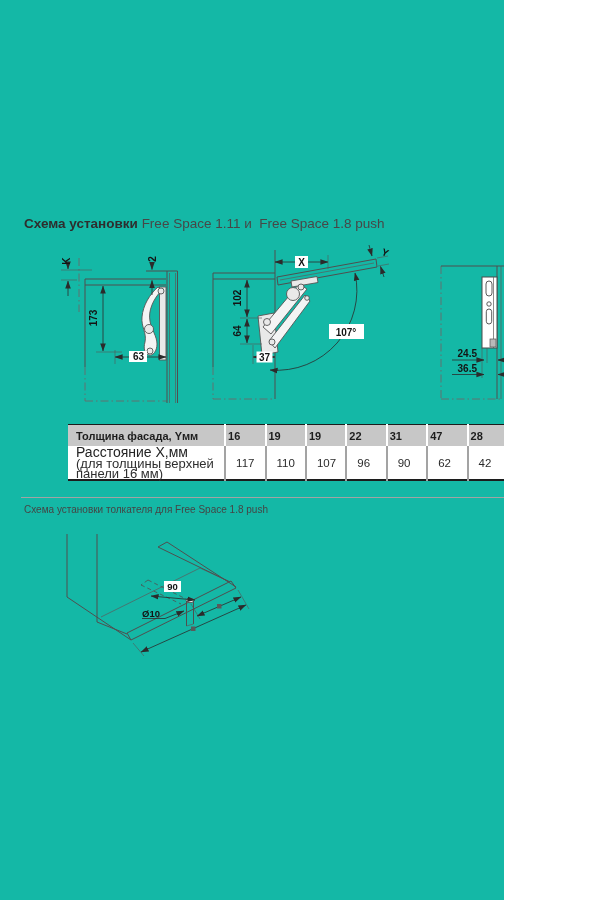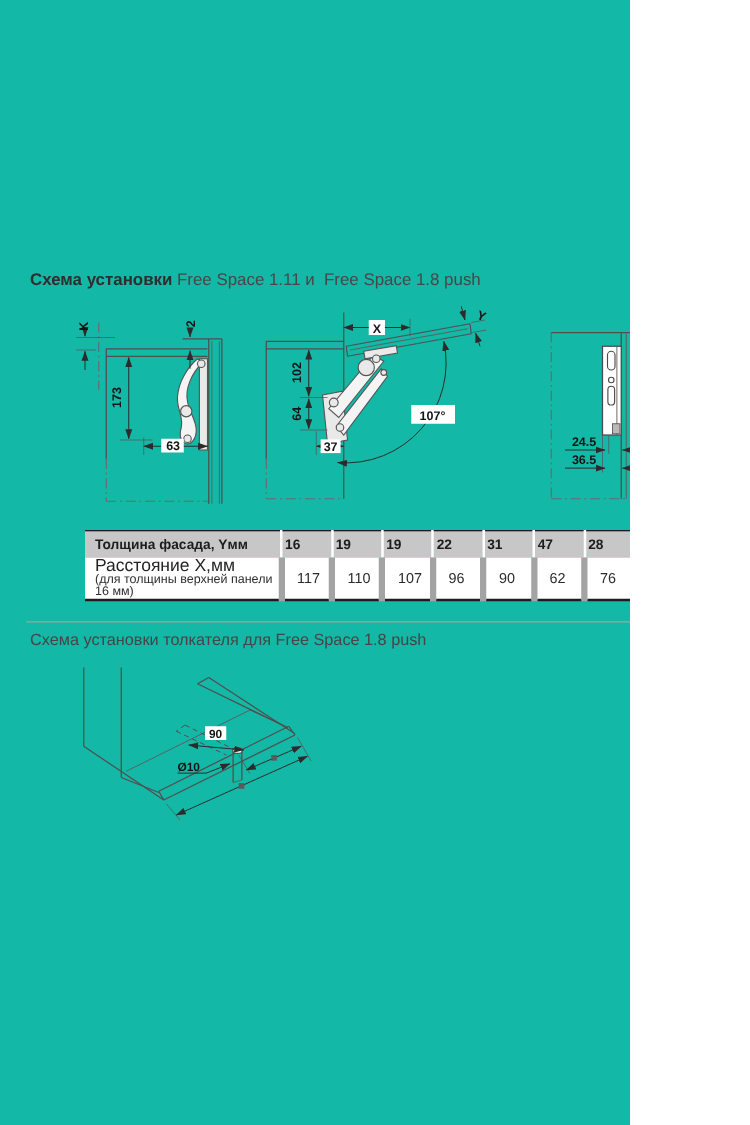--- a/index.html
+++ b/index.html
@@ -1,45 +1,45 @@
 <!DOCTYPE html>
 <html><head>
 <meta charset="utf-8">
 <style>
   html,body{margin:0;padding:0;background:#fff;}
   .page{position:relative;width:504px;height:900px;background:#14b8a6;overflow:hidden;
         font-family:"Liberation Sans",sans-serif;}
   .h1{position:absolute;left:24px;top:216px;font-size:13.5px;color:#474747;white-space:pre;}
   .h1 b{color:#2e2e2e;}
-  .h2{position:absolute;left:24px;top:504px;font-size:13px;color:#454545;}
+  .h2{position:absolute;left:24px;top:504px;font-size:10px;color:#454545;}
   .divider{position:absolute;left:21px;top:497px;width:558px;height:1px;background:#a3a3a3;}
   svg.diag{position:absolute;left:0;}
   .ln{stroke:#4f4f4f;stroke-width:1;fill:none;}
   .ln2{stroke:#5a5a5a;stroke-width:0.7;fill:none;}
   .dd{stroke:#6a6a6a;stroke-width:0.9;fill:none;stroke-dasharray:8 3 1.5 3;}
   .dim{stroke:#2b2b2b;stroke-width:0.8;fill:none;}
   .ext{stroke:#555;stroke-width:0.6;fill:none;}
   .dsh{stroke:#4f4f4f;stroke-width:0.8;fill:none;stroke-dasharray:4 3;}
   .mech{fill:#f4f4f4;stroke:#555;stroke-width:0.9;}
   .mech2{fill:#e9e9e9;stroke:#555;stroke-width:0.9;}
   .dim-text{font-family:"Liberation Sans",sans-serif;font-weight:bold;font-size:10px;fill:#141414;}
   .dim-text-s{font-family:"Liberation Sans",sans-serif;font-weight:bold;font-size:9.5px;fill:#141414;}
   .bg{fill:#ffffff;}
   .sq{fill:#5a5a5a;}
   
   .tbl{position:absolute;left:68px;top:424px;width:440px;border-collapse:collapse;table-layout:fixed;
        border-top:1px solid #1c1c1c;border-bottom:2.5px solid #1c1c1c;}
   .tbl th{background:#c7c7c7;font-size:11px;font-weight:bold;color:#1d1d1d;text-align:left;
           height:21px;padding:0 0 0 2px;border-left:2px solid #fff;}
   .tbl th.first{padding-left:8px;border-left:none;}
-  .tbl td{font-size:11.5px;color:#2b2b2b;height:32px;padding:0 0 0 10px;border-left:5px solid #a3a3a3;
+  .tbl td{font-size:11.5px;color:#2b2b2b;height:32px;padding:0 0 0 10px;border-left:2px solid #a3a3a3;
           vertical-align:middle;background:#fff;}
   .tbl td.first{padding-left:8px;border-left:none;}
   .rowlabel{font-size:14px;color:#242424;line-height:13px;}
-  .rownote{font-size:10px;color:#2e2e2e;line-height:10px;}
+  .rownote{font-size:13px;color:#2e2e2e;line-height:10px;}
 </style>
 </head>
 <body>
 
 <div class="page">
 
   <div class="h1"><b>Схема установки</b><span> Free Space 1.11 и  Free Space 1.8 push</span></div>
 
   <svg class="diag" style="top:240px" width="600" height="180" viewBox="0 240 600 180">
     <defs>
@@ -184,21 +184,21 @@
       <td class="first">
         <div class="rowlabel">Расстояние X,мм</div>
         <div class="rownote">(для толщины верхней панели 16 мм)</div>
       </td>
       <td>117</td>
       <td>110</td>
       <td>107</td>
       <td>96</td>
       <td>90</td>
       <td>62</td>
-      <td>76</td>
+      <td>42</td>
     </tr>
   </tbody>
     </table>
 
   <div class="divider"></div>
 
   <div class="h2">Схема установки толкателя для Free Space 1.8 push</div>
 
   <svg class="diag" style="top:520px" width="600" height="150" viewBox="0 520 600 150">
     <defs>

